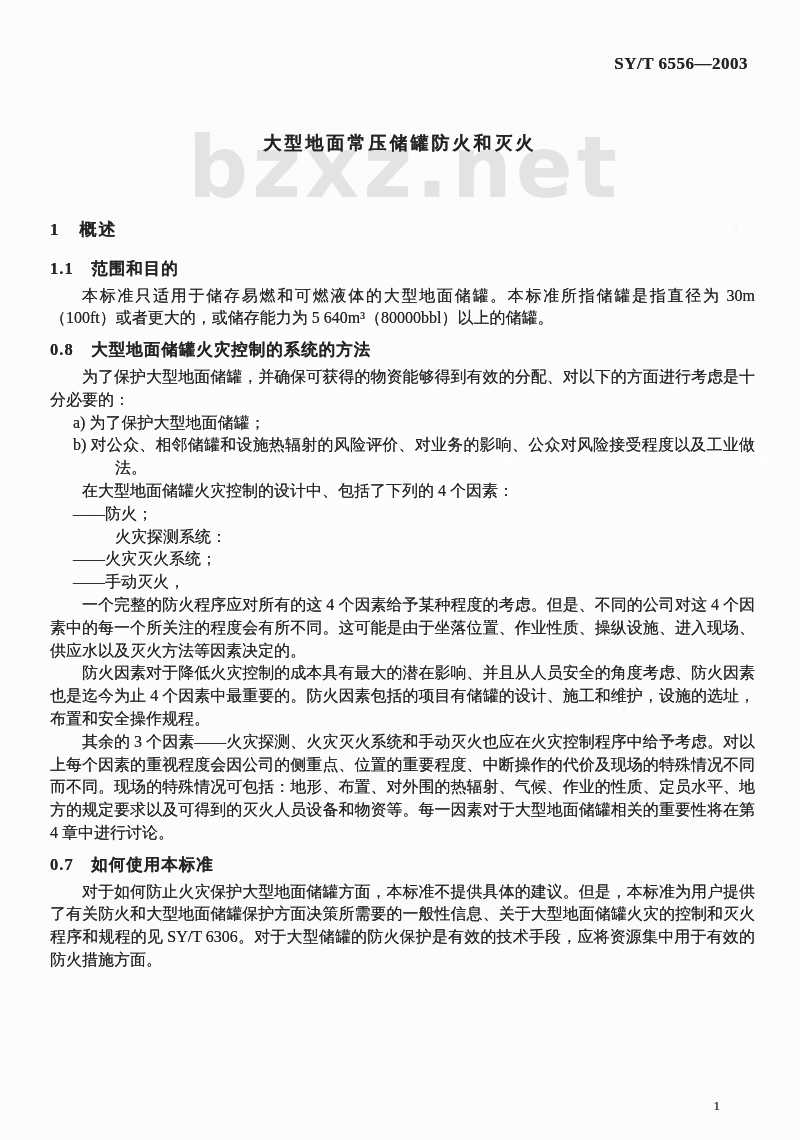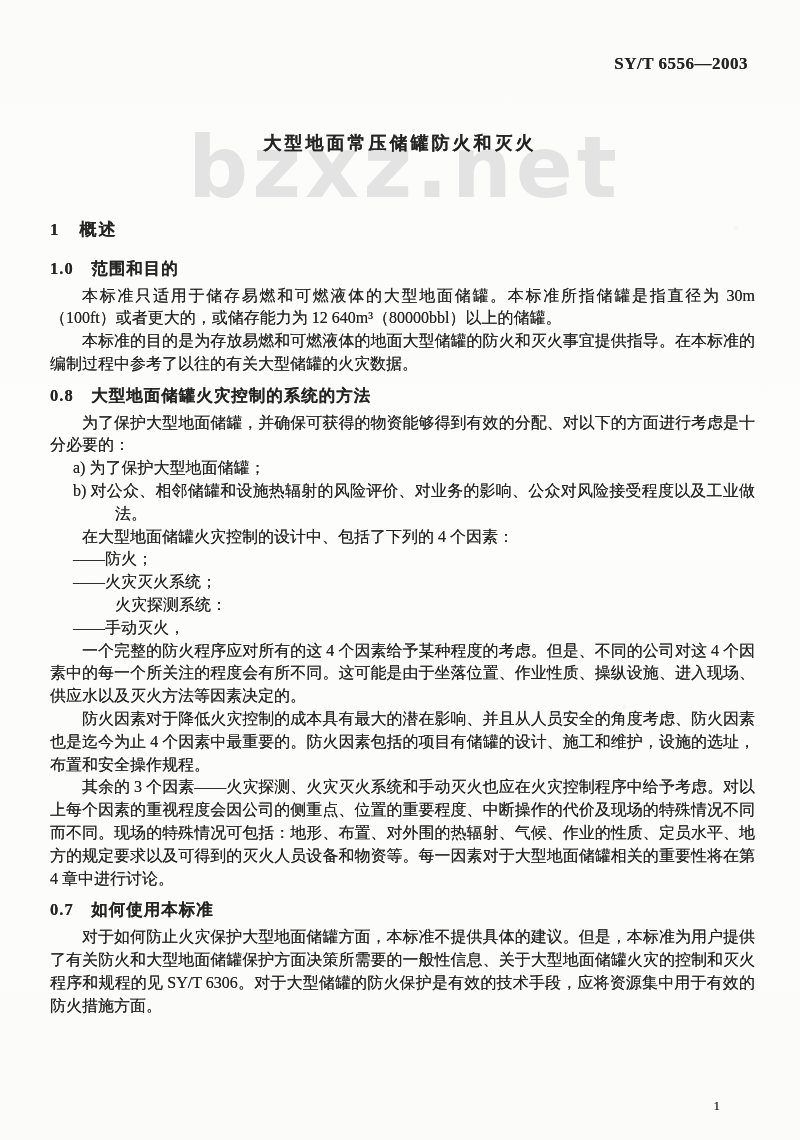--- a/index.html
+++ b/index.html
@@ -64,32 +64,31 @@
 
   <div class="doc-code ink">SY/T 6556—2003</div>
 
   <div class="watermark">bzxz.net</div>
 
   <div class="doc-title ink">大型地面常压储罐防火和灭火</div>
 
   <div class="body-text ink">
     <div class="h1">1　概述</div>
 
-    <div class="h2">1.0　范围和目的</div>
-    <p class="para">本标准只适用于储存易燃和可燃液体的大型地面储罐。本标准所指储罐是指直径为 30m（100ft）或者更大的，或储存能力为 12 640m³（80000bbl）以上的储罐。</p>
-    <p class="para">本标准的目的是为存放易燃和可燃液体的地面大型储罐的防火和灭火事宜提供指导。在本标准的编制过程中参考了以往的有关大型储罐的火灾数据。</p>
+    <div class="h2">1.1　范围和目的</div>
+    <p class="para">本标准只适用于储存易燃和可燃液体的大型地面储罐。本标准所指储罐是指直径为 30m（100ft）或者更大的，或储存能力为 5 640m³（80000bbl）以上的储罐。</p>
 
     <div class="h2">0.8　大型地面储罐火灾控制的系统的方法</div>
     <p class="para">为了保护大型地面储罐，并确保可获得的物资能够得到有效的分配、对以下的方面进行考虑是十分必要的：</p>
     <p class="ab-item">a) 为了保护大型地面储罐；</p>
     <p class="ab-item">b) 对公众、相邻储罐和设施热辐射的风险评价、对业务的影响、公众对风险接受程度以及工业做法。</p>
     <p class="para">在大型地面储罐火灾控制的设计中、包括了下列的 4 个因素：</p>
     <p class="dash-item">——防火；</p>
+    <p class="dash-item nodash">火灾探测系统：</p>
     <p class="dash-item">——火灾灭火系统；</p>
-    <p class="dash-item nodash">火灾探测系统：</p>
     <p class="dash-item">——手动灭火，</p>
     <p class="para">一个完整的防火程序应对所有的这 4 个因素给予某种程度的考虑。但是、不同的公司对这 4 个因素中的每一个所关注的程度会有所不同。这可能是由于坐落位置、作业性质、操纵设施、进入现场、供应水以及灭火方法等因素决定的。</p>
     <p class="para">防火因素对于降低火灾控制的成本具有最大的潜在影响、并且从人员安全的角度考虑、防火因素也是迄今为止 4 个因素中最重要的。防火因素包括的项目有储罐的设计、施工和维护，设施的选址，布置和安全操作规程。</p>
     <p class="para">其余的 3 个因素——火灾探测、火灾灭火系统和手动灭火也应在火灾控制程序中给予考虑。对以上每个因素的重视程度会因公司的侧重点、位置的重要程度、中断操作的代价及现场的特殊情况不同而不同。现场的特殊情况可包括：地形、布置、对外围的热辐射、气候、作业的性质、定员水平、地方的规定要求以及可得到的灭火人员设备和物资等。每一因素对于大型地面储罐相关的重要性将在第 4 章中进行讨论。</p>
 
     <div class="h2">0.7　如何使用本标准</div>
     <p class="para">对于如何防止火灾保护大型地面储罐方面，本标准不提供具体的建议。但是，本标准为用户提供了有关防火和大型地面储罐保护方面决策所需要的一般性信息、关于大型地面储罐火灾的控制和灭火程序和规程的见 SY/T 6306。对于大型储罐的防火保护是有效的技术手段，应将资源集中用于有效的防火措施方面。</p>
   </div>
 
   <div class="page-num ink">1</div>

